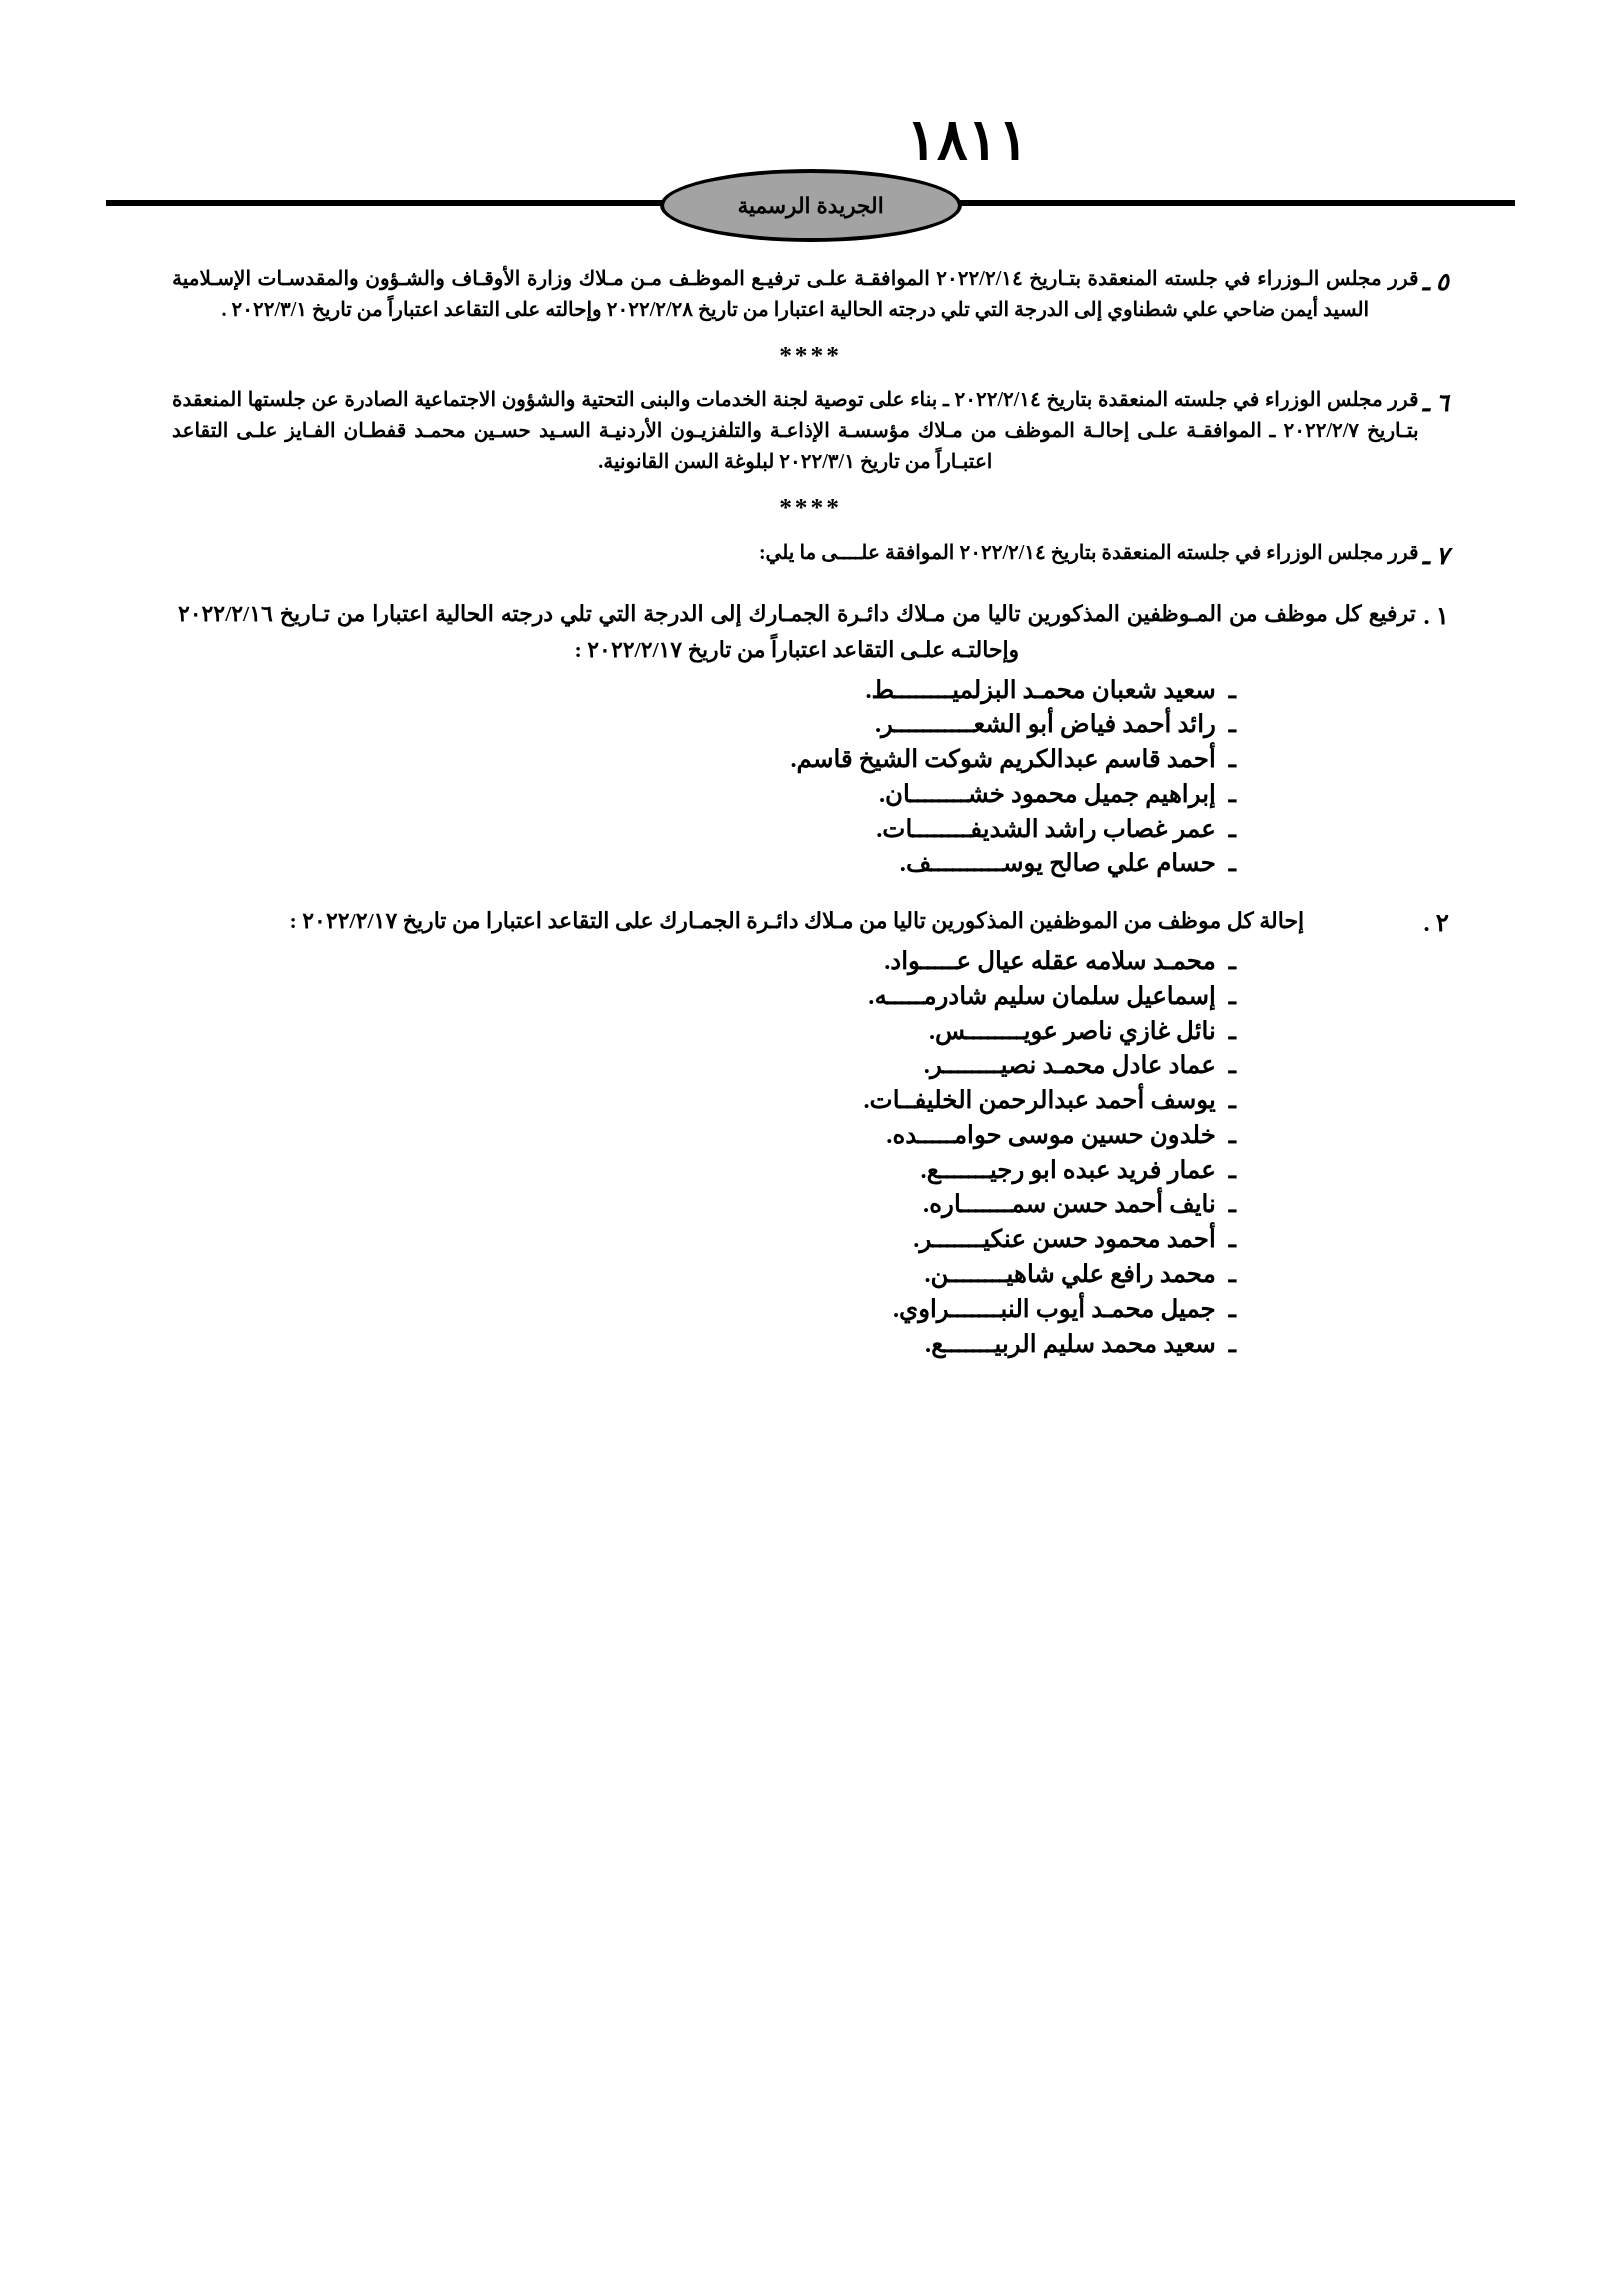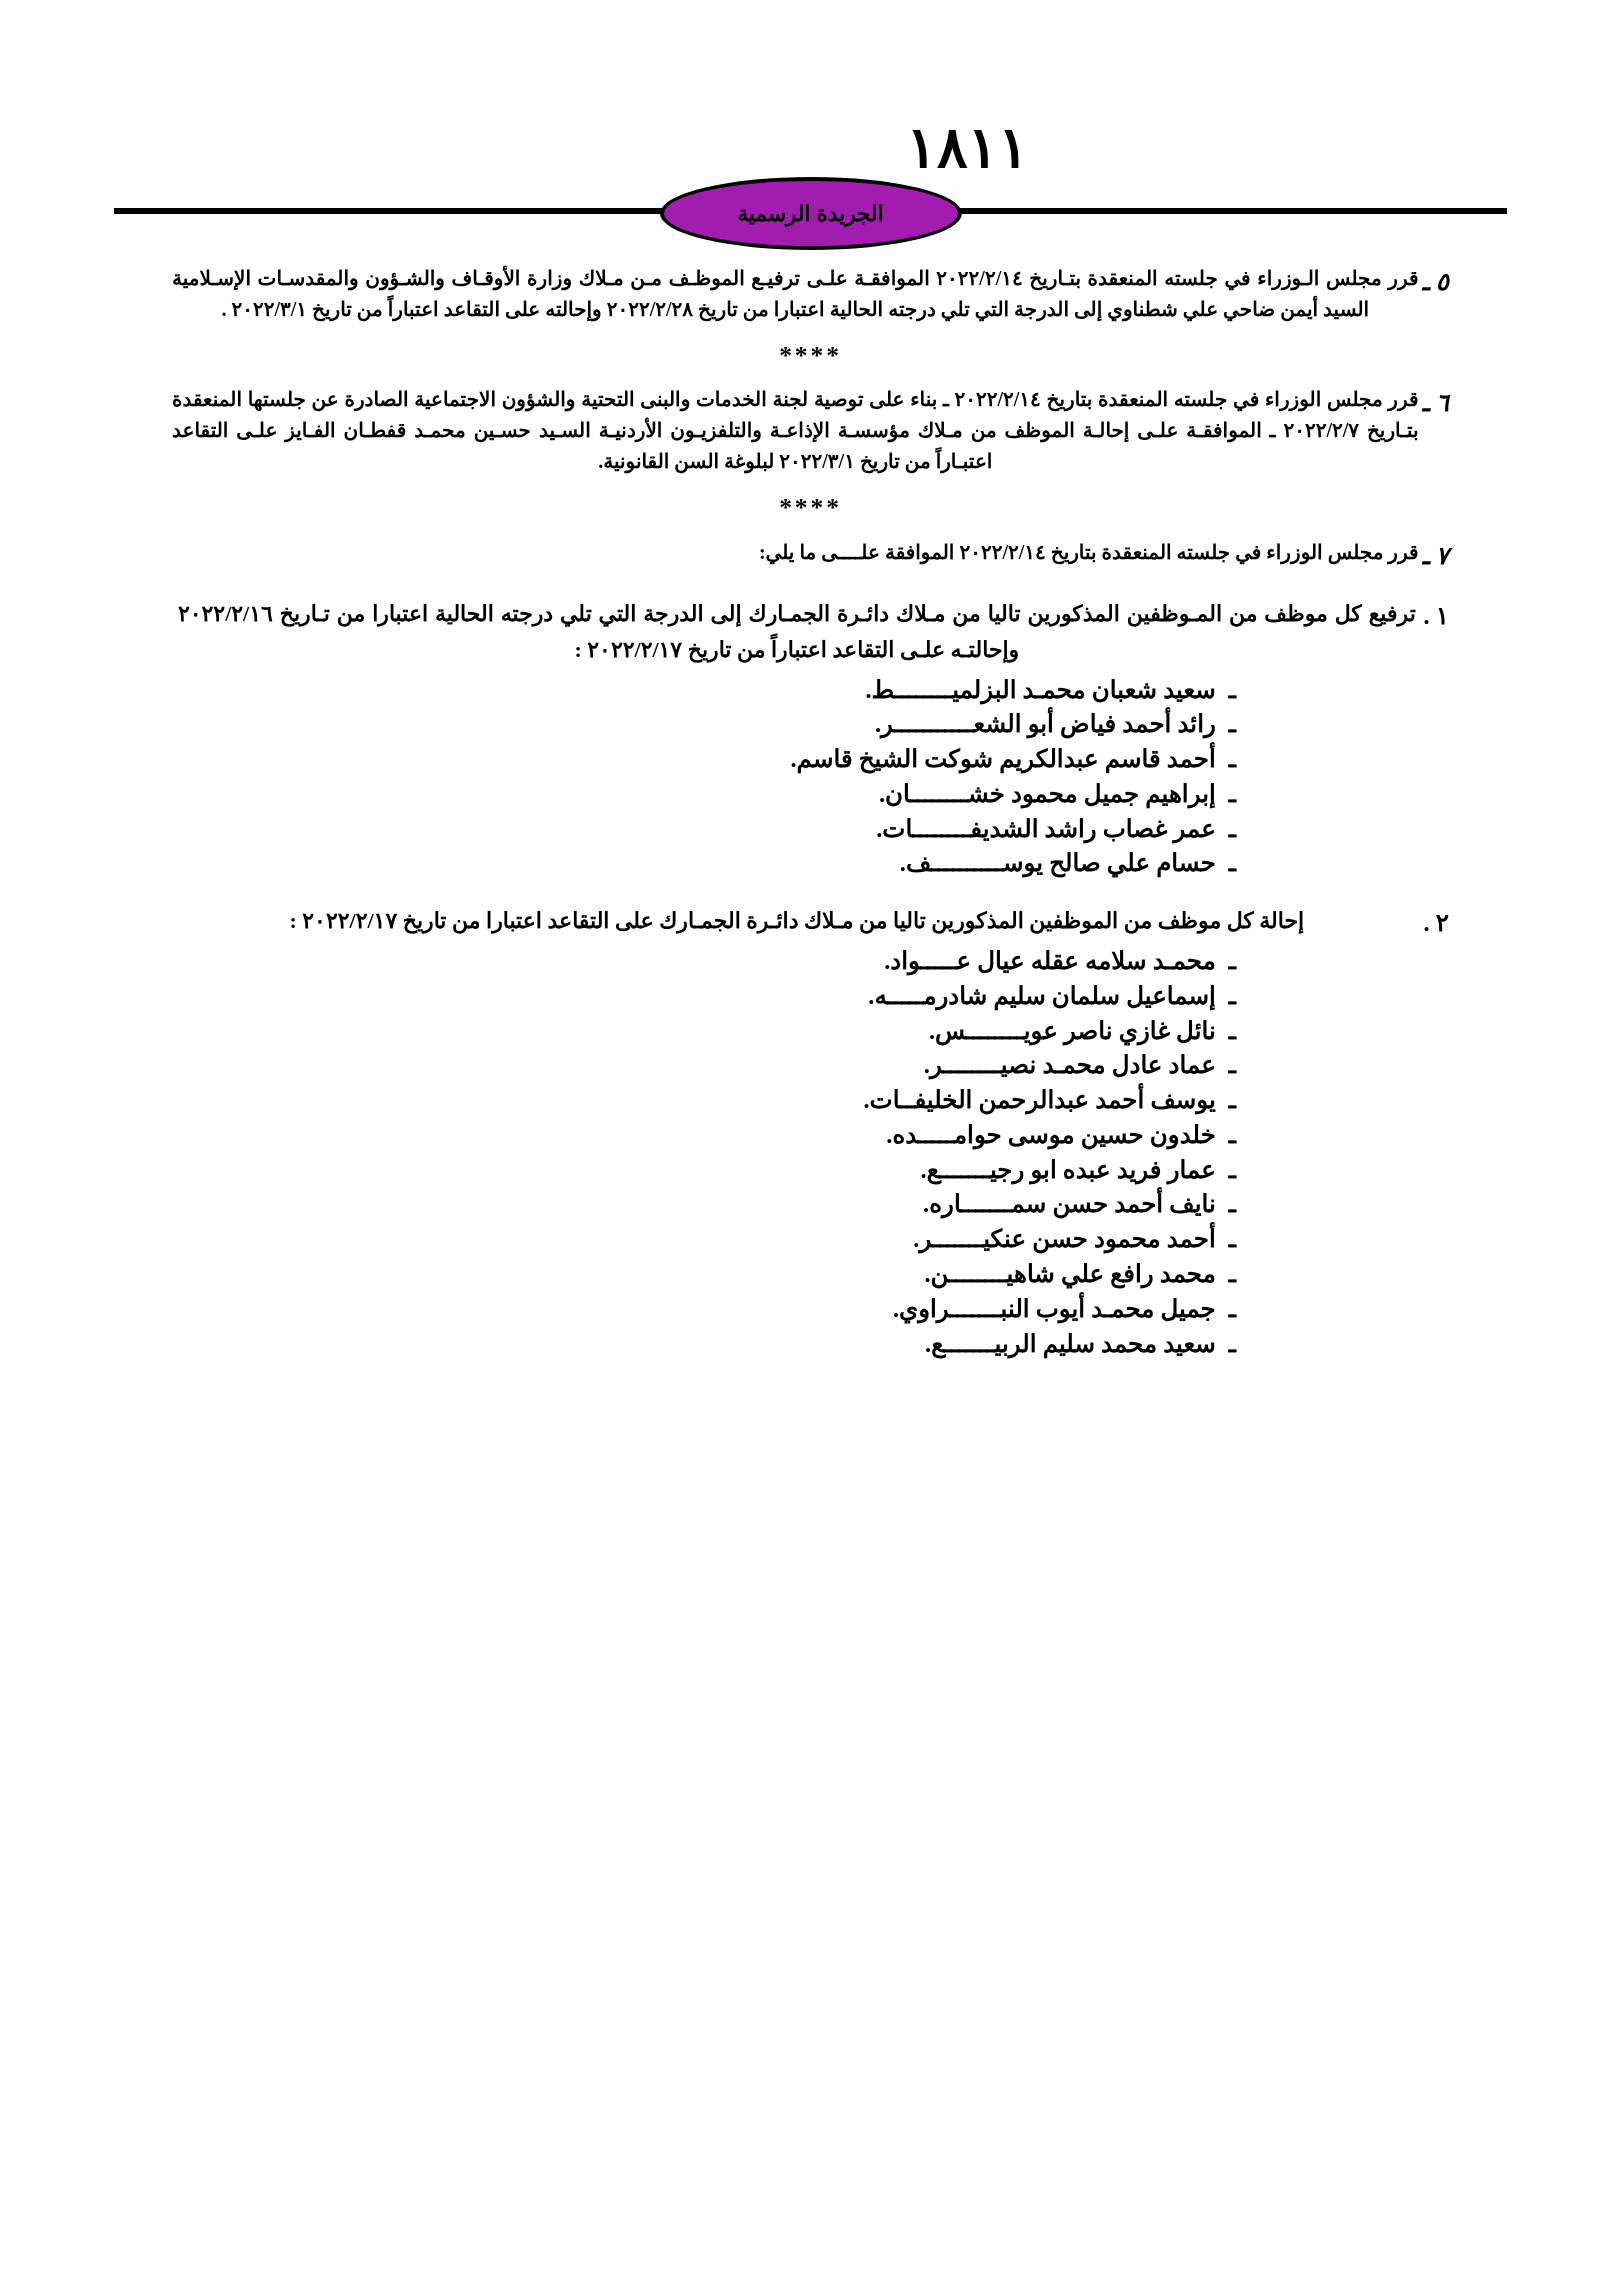--- a/index.html
+++ b/index.html
@@ -12,21 +12,21 @@
     height: 2293px;
     position: relative;
     font-family: "Liberation Serif", "DejaVu Serif", serif;
     color: #000000;
     overflow: hidden;
   }
 
   .page {
     position: absolute;
     inset: 0;
-    padding: 16px;
+    padding: 8px;
   }
 
   
   .header {
     position: relative;
     height: 176px;
   }
   .page-number {
     position: absolute;
     top: 98px;
@@ -55,21 +55,21 @@
   }
   .oval {
     position: absolute;
     top: -31px;
     left: 50%;
     transform: translateX(-50%);
     width: 294px;
     height: 65px;
     border: 4.9px solid #000;
     border-radius: 50%;
-    background: #a21caf;
+    background: #a3a3a3;
     display: flex;
     align-items: center;
     justify-content: center;
   }
   .oval span {
     font-size: 21.6px;
     font-weight: bold;
     font-family: "Liberation Sans", sans-serif;
   }
 

